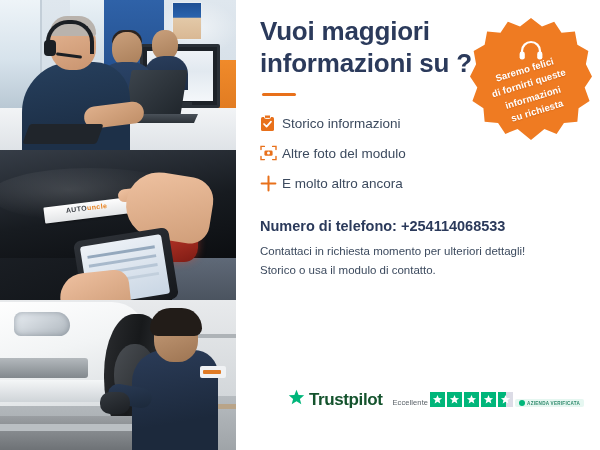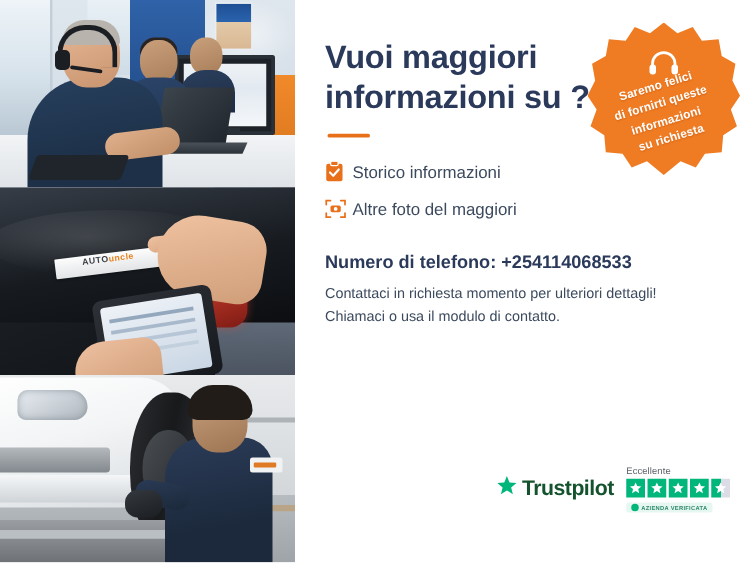--- a/index.html
+++ b/index.html
@@ -287,21 +287,21 @@
   }
   .me-logo::after {
     content: ""; position: absolute; left: 3px; top: 4px; width: 18px; height: 4px;
     background: #e07b25; border-radius: 1px;
   }
 
   
   .content {
     flex: 1 1 auto;
     position: relative;
-    padding: 30px 20px 0 24px;
+    padding: 16px 20px 0 24px;
     box-sizing: border-box;
     background: #ffffff;
   }
   .headline {
     margin: 0;
     font-size: 26px;
     line-height: 1.22;
     font-weight: bold;
     color: #2b3a5b;
     letter-spacing: -.2px;
@@ -402,21 +402,21 @@
     align-items: center;
     gap: 10px;
   }
   .tp-logo { display: flex; align-items: center; gap: 4px; }
   .tp-name {
     font-size: 17px;
     font-weight: bold;
     color: #14532d;
     letter-spacing: -.4px;
   }
-  .tp-rating { display: flex; flex-direction: column; align-items: flex-start; gap: 2px; }
+  .tp-rating { display: flex; align-items: flex-end; gap: 2px; }
   .tp-word {
     font-size: 7.5px;
     color: #5a6268;
     letter-spacing: .1px;
   }
   .tp-stars { display: flex; gap: 2px; }
   .tp-star {
     width: 15px; height: 15px;
     background: #00b67a;
     display: flex; align-items: center; justify-content: center;
@@ -533,30 +533,38 @@
         <span class="feature-icon">
           <svg width="17" height="16" viewBox="0 0 17 16" aria-hidden="true">
             <path d="M1 4.6 V1.4 H4.4" fill="none" stroke="#e8701a" stroke-width="1.4" stroke-linecap="round"></path>
             <path d="M12.6 1.4 H16 V4.6" fill="none" stroke="#e8701a" stroke-width="1.4" stroke-linecap="round"></path>
             <path d="M16 11.4 V14.6 H12.6" fill="none" stroke="#e8701a" stroke-width="1.4" stroke-linecap="round"></path>
             <path d="M4.4 14.6 H1 V11.4" fill="none" stroke="#e8701a" stroke-width="1.4" stroke-linecap="round"></path>
             <rect x="4.4" y="5.4" width="8.2" height="5.4" rx="1.4" fill="#e8701a"></rect>
             <circle cx="8.5" cy="8.1" r="1.5" fill="#ffffff"></circle>
           </svg>
         </span>
-        <span class="feature-label">Altre foto del maggiori</span>
+        <span class="feature-label">Altre foto del modulo</span>
       </li>
 
+      <li class="feature">
+        <span class="feature-icon">
+          <svg width="17" height="17" viewBox="0 0 17 17" aria-hidden="true">
+            <path d="M8.5 1.6 V15.4 M1.6 8.5 H15.4" stroke="#e8701a" stroke-width="2" stroke-linecap="round"></path>
+          </svg>
+        </span>
+        <span class="feature-label">E molto altro ancora</span>
+      </li>
 
     </ul>
 
     <div class="phone-block">
       <p class="phone-line">Numero di telefono: +254114068533</p>
       <p class="sub-line">Contattaci in richiesta momento per ulteriori dettagli!</p>
-      <p class="sub-line">Chiamaci o usa il modulo di contatto.</p>
+      <p class="sub-line">Storico o usa il modulo di contatto.</p>
     </div>
 
     <div class="badge">
       <div class="badge-shape"></div>
       <div class="badge-icon">
         <svg width="26" height="20" viewBox="0 0 26 20" aria-hidden="true">
           <path d="M4 14 V11 A9 9 0 0 1 22 11 V14" fill="none" stroke="#ffffff" stroke-width="2.2" stroke-linecap="round"></path>
           <rect x="1.6" y="11.6" width="5.2" height="8" rx="2.4" fill="#ffffff"></rect>
           <rect x="19.2" y="11.6" width="5.2" height="8" rx="2.4" fill="#ffffff"></rect>
         </svg>

